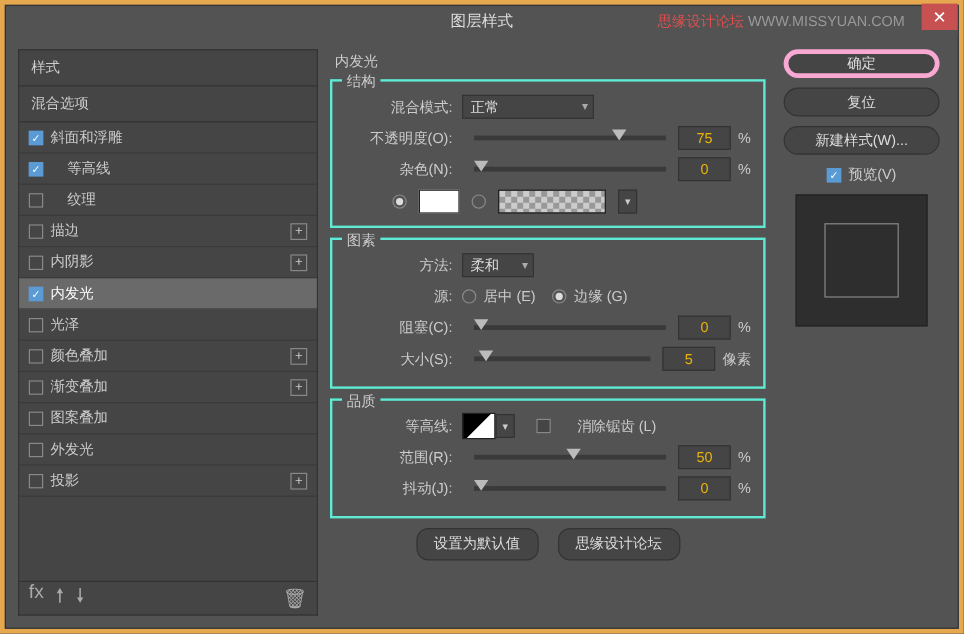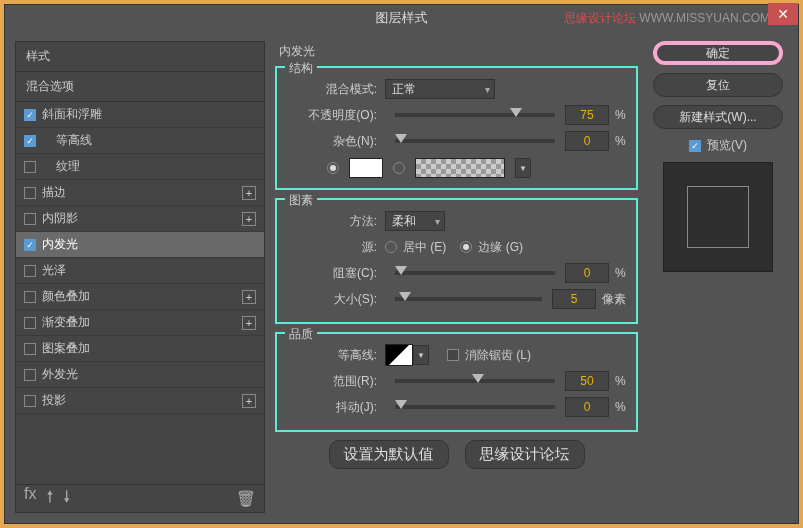--- a/index.html
+++ b/index.html
@@ -1,20 +1,20 @@
 <!DOCTYPE html>
 <html><head>
 <meta charset="utf-8">
 <style>
 *{box-sizing:border-box;margin:0;padding:0;font-family:"Microsoft YaHei",sans-serif}
 body{background:#e6a84f;padding:4px;width:803px;height:528px;overflow:hidden}
 .dialog{background:#535353;width:100%;height:100%;display:flex;flex-direction:column;border:1px solid #333}
 .titlebar{height:26px;background:#535353;display:flex;align-items:center;font-size:13px;color:#ddd;position:relative}
 .title{position:absolute;left:50%;transform:translateX(-50%)}
-.branding{position:absolute;right:28px;font-size:12px;color:#bbb}
+.branding{position:absolute;right:44px;font-size:12px;color:#bbb}
 .brand-a{color:#d85050}
 .brand-b{color:#999}
 .close-btn{position:absolute;right:0;top:-2px;width:30px;height:22px;background:#c75050;color:#fff;display:flex;align-items:center;justify-content:center;font-size:14px;cursor:pointer}
 .body{flex:1;display:flex;padding:10px;gap:10px}
 .left{width:250px;display:flex;flex-direction:column}
 .styles-label{background:#454545;color:#ccc;padding:6px 10px;font-size:12px;border:1px solid #333;border-bottom:none}
 .blend-label{background:#454545;color:#ccc;padding:6px 10px;font-size:12px;border:1px solid #333;border-bottom:none}
 .effects{border:1px solid #333;flex:1;background:#454545}
 .erow{display:flex;align-items:center;height:26px;padding:0 8px;font-size:12px;color:#ccc;border-bottom:1px solid #3a3a3a;justify-content:space-between;cursor:pointer}
 .erow.sel{background:#6a6a6a;color:#fff}
@@ -37,21 +37,21 @@
 .num{width:44px;height:20px;background:#454545;border:1px solid #333;color:#eab308;text-align:center;font-size:12px}
 .unit{margin-left:6px}
 .colorrow{display:flex;align-items:center;gap:10px;margin-top:4px;padding-left:40px}
 .radio{width:12px;height:12px;border-radius:50%;border:1px solid #888;display:inline-flex;align-items:center;justify-content:center}
 .radio.on:before{content:"";width:6px;height:6px;border-radius:50%;background:#ddd}
 .swatch{width:34px;height:20px;border:1px solid #222}
 .checker{width:90px;height:20px;border:1px solid #222;background:repeating-conic-gradient(#999 0 25%,#ccc 0 50%) 0 0/10px 10px}
 .dd-sm{width:16px;height:20px;border:1px solid #333;background:#454545;display:inline-flex;align-items:center;justify-content:center;font-size:9px}
 .contour{width:28px;height:22px;border:1px solid #222;background:linear-gradient(135deg,#000 49%,#fff 51%)}
 .btns{display:flex;gap:16px;justify-content:center;margin-top:6px}
-.btn{background:#454545;border:1px solid #333;color:#ddd;padding:4px 14px;font-size:15px;cursor:pointer;border-radius:10px}
+.btn{background:#454545;border:1px solid #333;color:#ddd;padding:4px 14px;font-size:12px;cursor:pointer;border-radius:10px}
 .right{width:140px;display:flex;flex-direction:column;gap:8px;align-items:center}
 .rbtn{width:130px;height:24px;border-radius:12px;border:1px solid #333;background:#454545;color:#ddd;font-size:12px;cursor:pointer}
 .rbtn.primary{border:4px solid #f9a8d4}
 .prev-row{display:flex;align-items:center;gap:6px;color:#ccc;font-size:12px}
 .preview{width:110px;height:110px;background:#2e2e2e;border:1px solid #222;display:flex;align-items:center;justify-content:center}
 .preview-inner{width:62px;height:62px;border:1px solid #888}
 </style>
 </head>
 <body>
 
@@ -229,21 +229,21 @@
       </div>
 
       <div class="grp">
         <span class="grp-title">品质</span>
         <div class="row">
           <label>等高线:</label>
           <span class="contour"></span>
           <span class="dd-sm">▾</span>
           <span style="width:18px"></span>
           <span class="cb"></span>
-          <span style="margin-left:6px">消除锯齿 (L)</span>
+          <span style="margin-left:22px">消除锯齿 (L)</span>
         </div>
         <div class="row">
           <label>范围(R):</label>
           <div class="slider">
               <div class="th" style="left:48%"></div>
             </div>
           <input class="num" value="50" style="">
           <span class="unit">%</span>
         </div>
         <div class="row">

